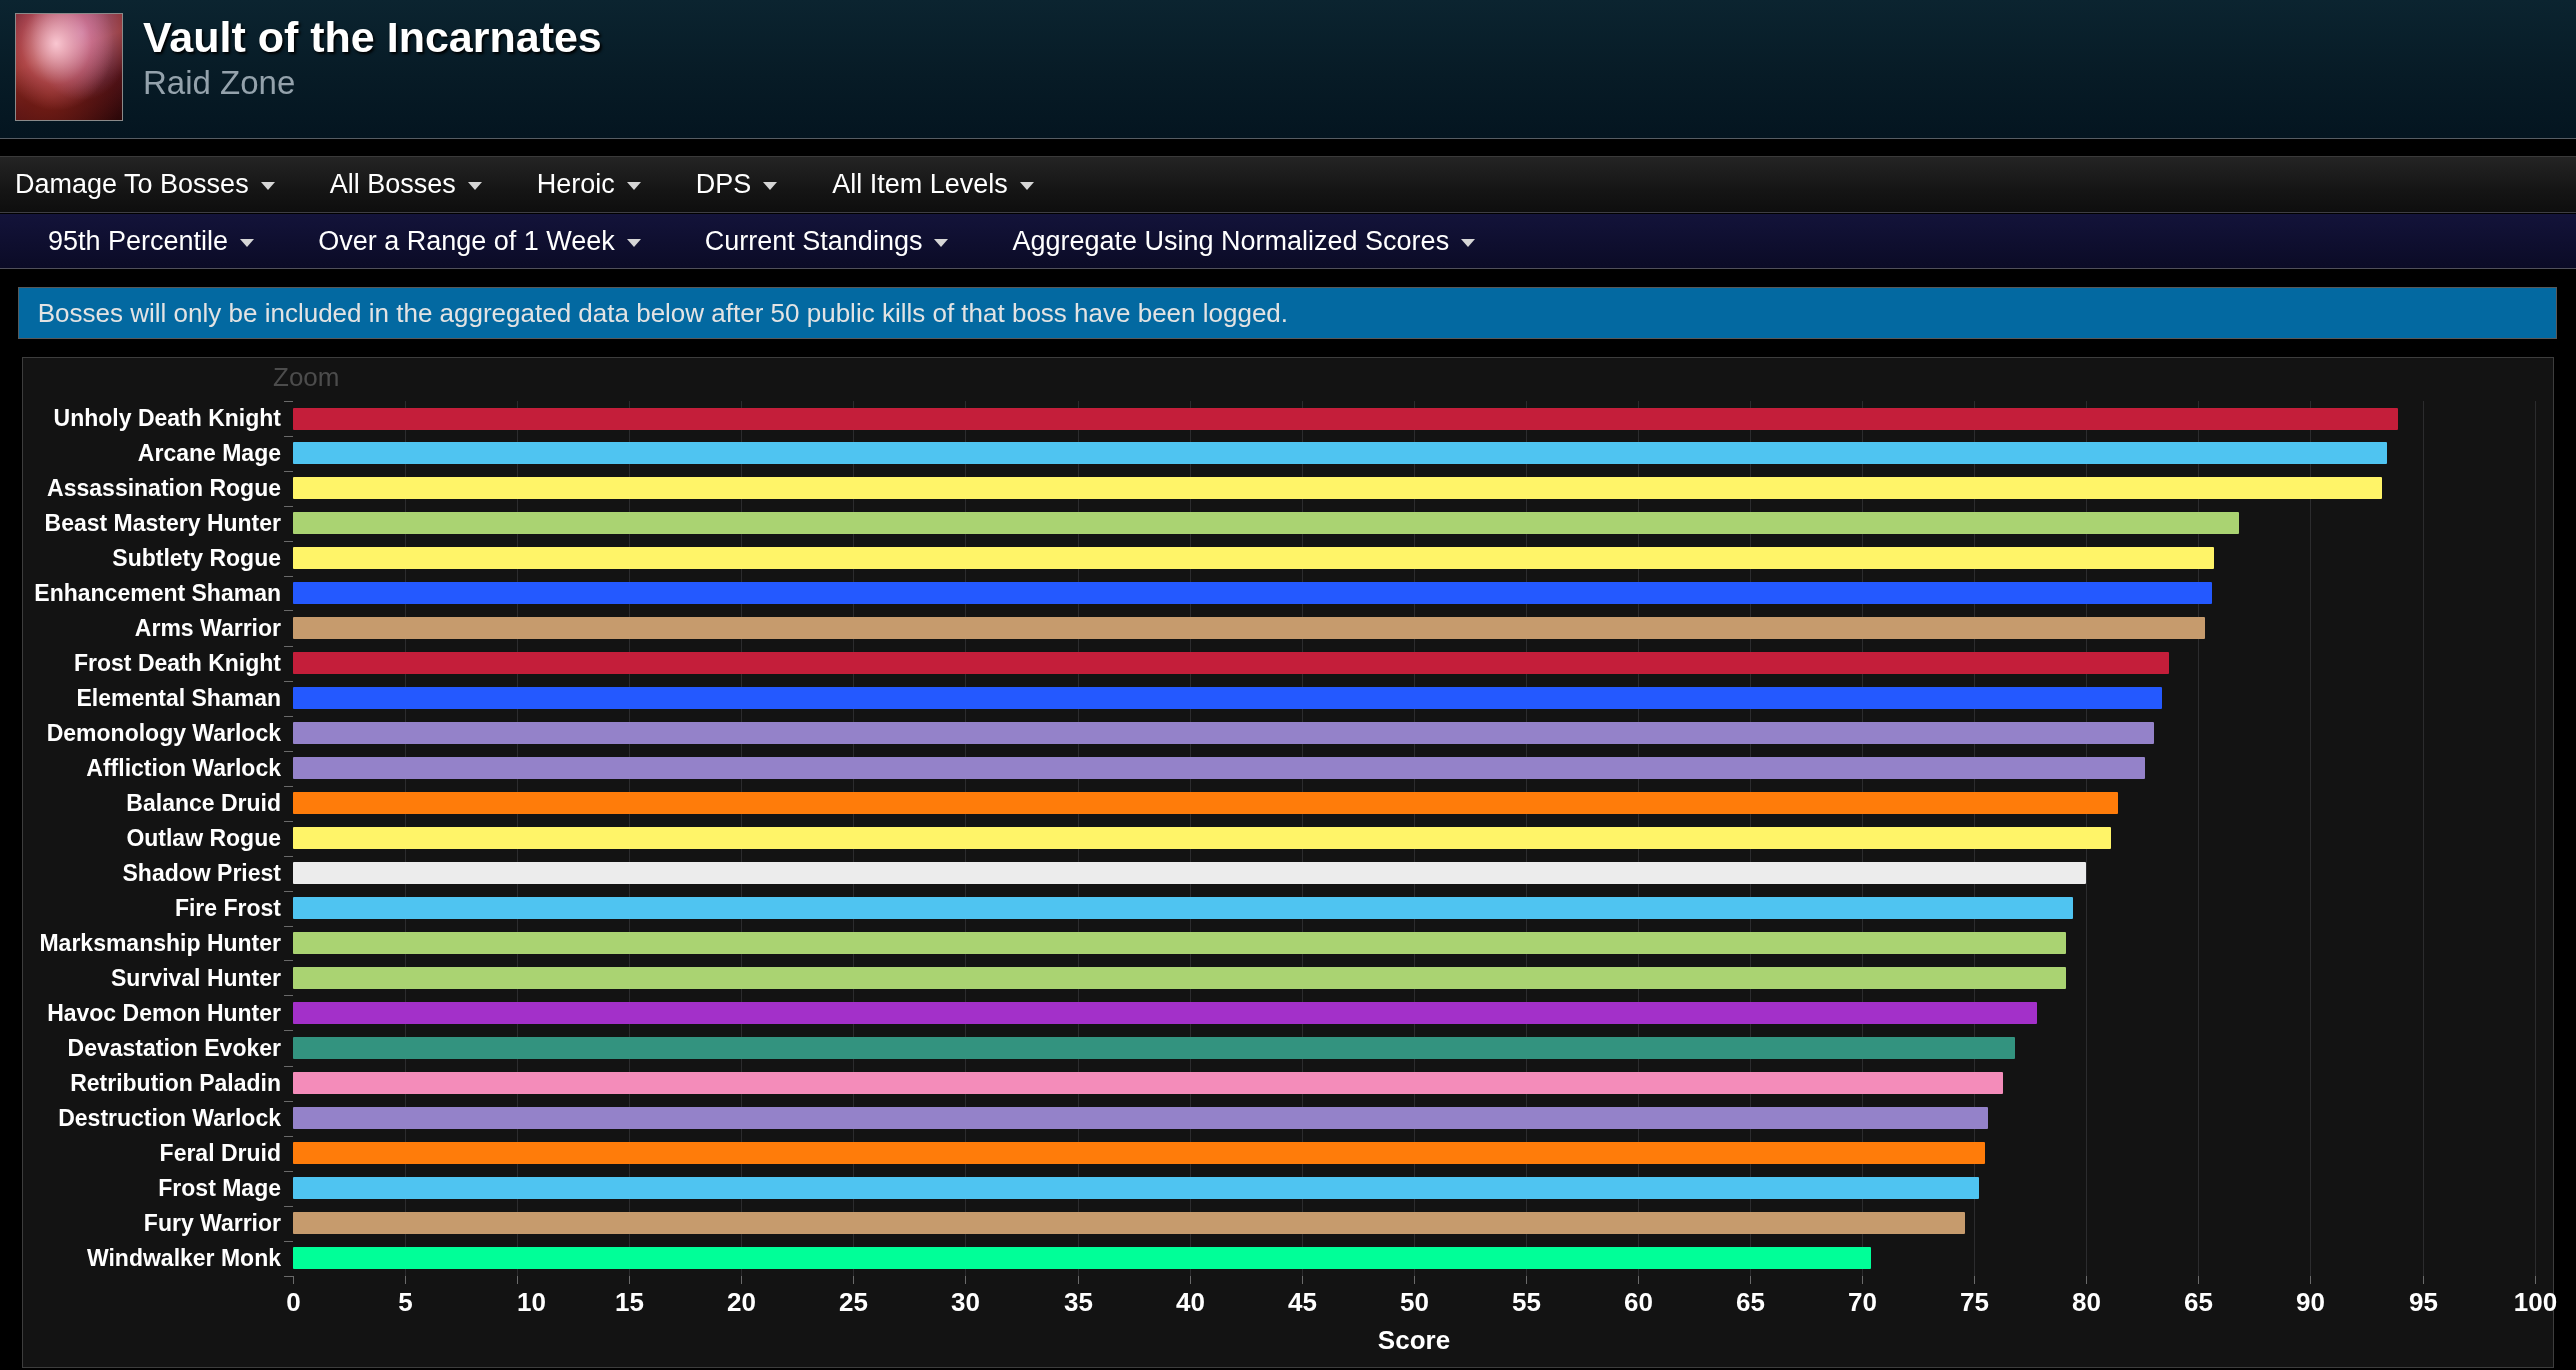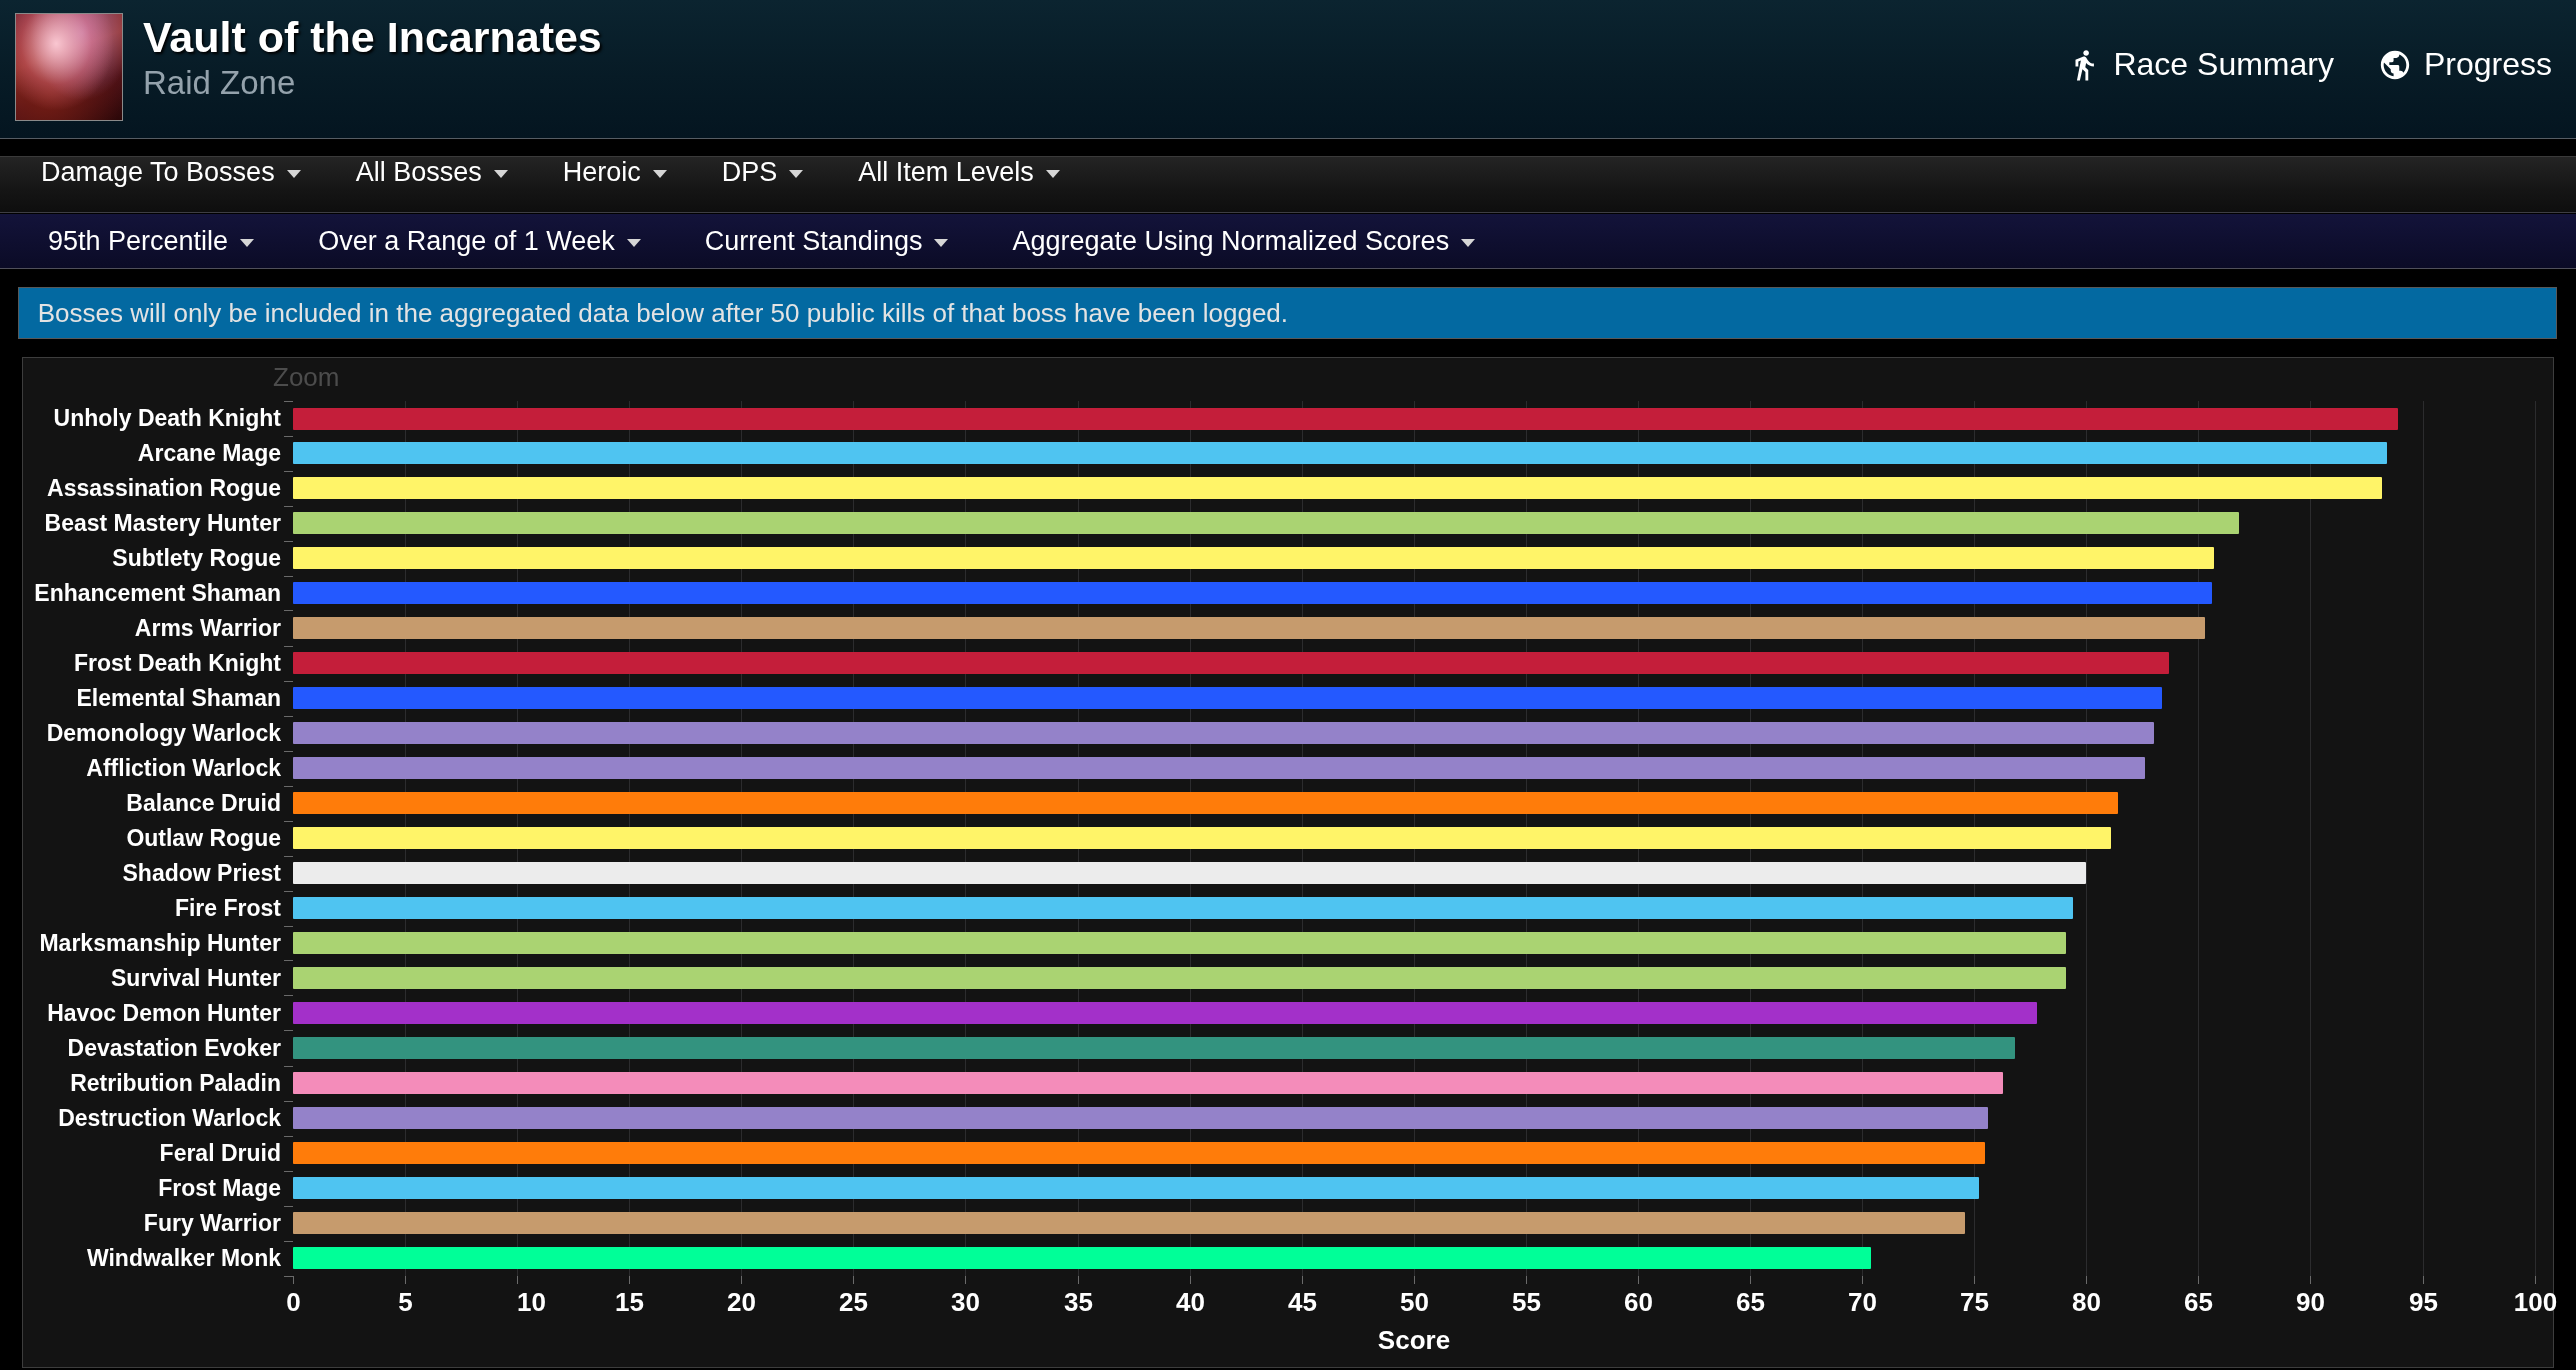--- a/index.html
+++ b/index.html
@@ -29,21 +29,21 @@
   .page-subtitle { font-size:33px; color:#94a2ac; margin-top:1.8px; }
   .header-links { position:absolute; right:24px; top:46px; display:flex; align-items:center; gap:44px; }
   .header-link { display:flex; align-items:center; gap:12px; color:#fff; font-size:32px; cursor:pointer; }
   .header-link svg { width:34px; height:34px; fill:#fff; }
 
   
   .menubar-primary {
     position:absolute; left:0; top:156px; width:2576px; height:57px;
     background:linear-gradient(180deg,#242424 0%,#151515 60%,#0e0e0e 100%);
     border-top:0.9px solid #3a3a3a; border-bottom:0.9px solid #3e3e44;
-    display:flex; align-items:flex-start; padding-left:41px; gap:55px;
+    display:flex; align-items:center; padding-left:15px; gap:55px;
   }
   .menubar-secondary {
     position:absolute; left:0; top:214px; width:2576px; height:55px;
     background:linear-gradient(180deg,#13133a 0%,#0b0b26 100%);
     border-bottom:1.8px solid #50505a;
     display:flex; align-items:center; padding-left:48px; gap:64px;
   }
   .menu-item { color:#fff; font-size:27px; white-space:nowrap; cursor:pointer; display:flex; align-items:center; }
   .caret {
     display:inline-block; width:0; height:0; margin-left:12px; margin-top:3.7px;
@@ -86,34 +86,20 @@
   }
 </style>
 </head>
 <body>
 
 <div class="header">
   <div class="zone-icon"></div>
   <div class="title-block">
     <div class="page-title">Vault of the Incarnates</div>
     <div class="page-subtitle">Raid Zone</div>
-  </div>
-  <div class="header-links">
-    <div class="header-link">
-      <svg viewBox="0 0 24 24">
-          <path d="M13.5 5.5c1.1 0 2-.9 2-2s-.9-2-2-2-2 .9-2 2 .9 2 2 2zM9.8 8.9L7 23h2.1l1.8-8 2.1 2v6h2v-7.5l-2.1-2 .6-3C14.8 12 16.8 13 19 13v-2c-1.9 0-3.5-1-4.3-2.4l-1-1.6c-.4-.6-1-1-1.7-1-.3 0-.5.1-.8.1L6 8.3V13h2V9.6l1.8-.7z"></path>
-        </svg>
-      <span>Race Summary</span>
-    </div>
-    <div class="header-link">
-      <svg viewBox="0 0 24 24">
-          <path d="M12 2C6.48 2 2 6.48 2 12s4.48 10 10 10 10-4.48 10-10S17.52 2 12 2zm-1 17.93c-3.95-.49-7-3.85-7-7.93 0-.62.08-1.21.21-1.79L9 15v1c0 1.1.9 2 2 2v1.93zm6.9-2.54c-.26-.81-1-1.39-1.9-1.39h-1v-3c0-.55-.45-1-1-1H8v-2h2c.55 0 1-.45 1-1V7h2c1.1 0 2-.9 2-2v-.41c2.93 1.19 5 4.06 5 7.41 0 2.08-.8 3.97-2.1 5.39z"></path>
-        </svg>
-      <span>Progress</span>
-    </div>
   </div>
 </div>
 
 <div class="menubar-primary">
   <div class="menu-item">
       <span>Damage To Bosses</span>
       <span class="caret"></span>
     </div>
   <div class="menu-item">
       <span>All Bosses</span>

